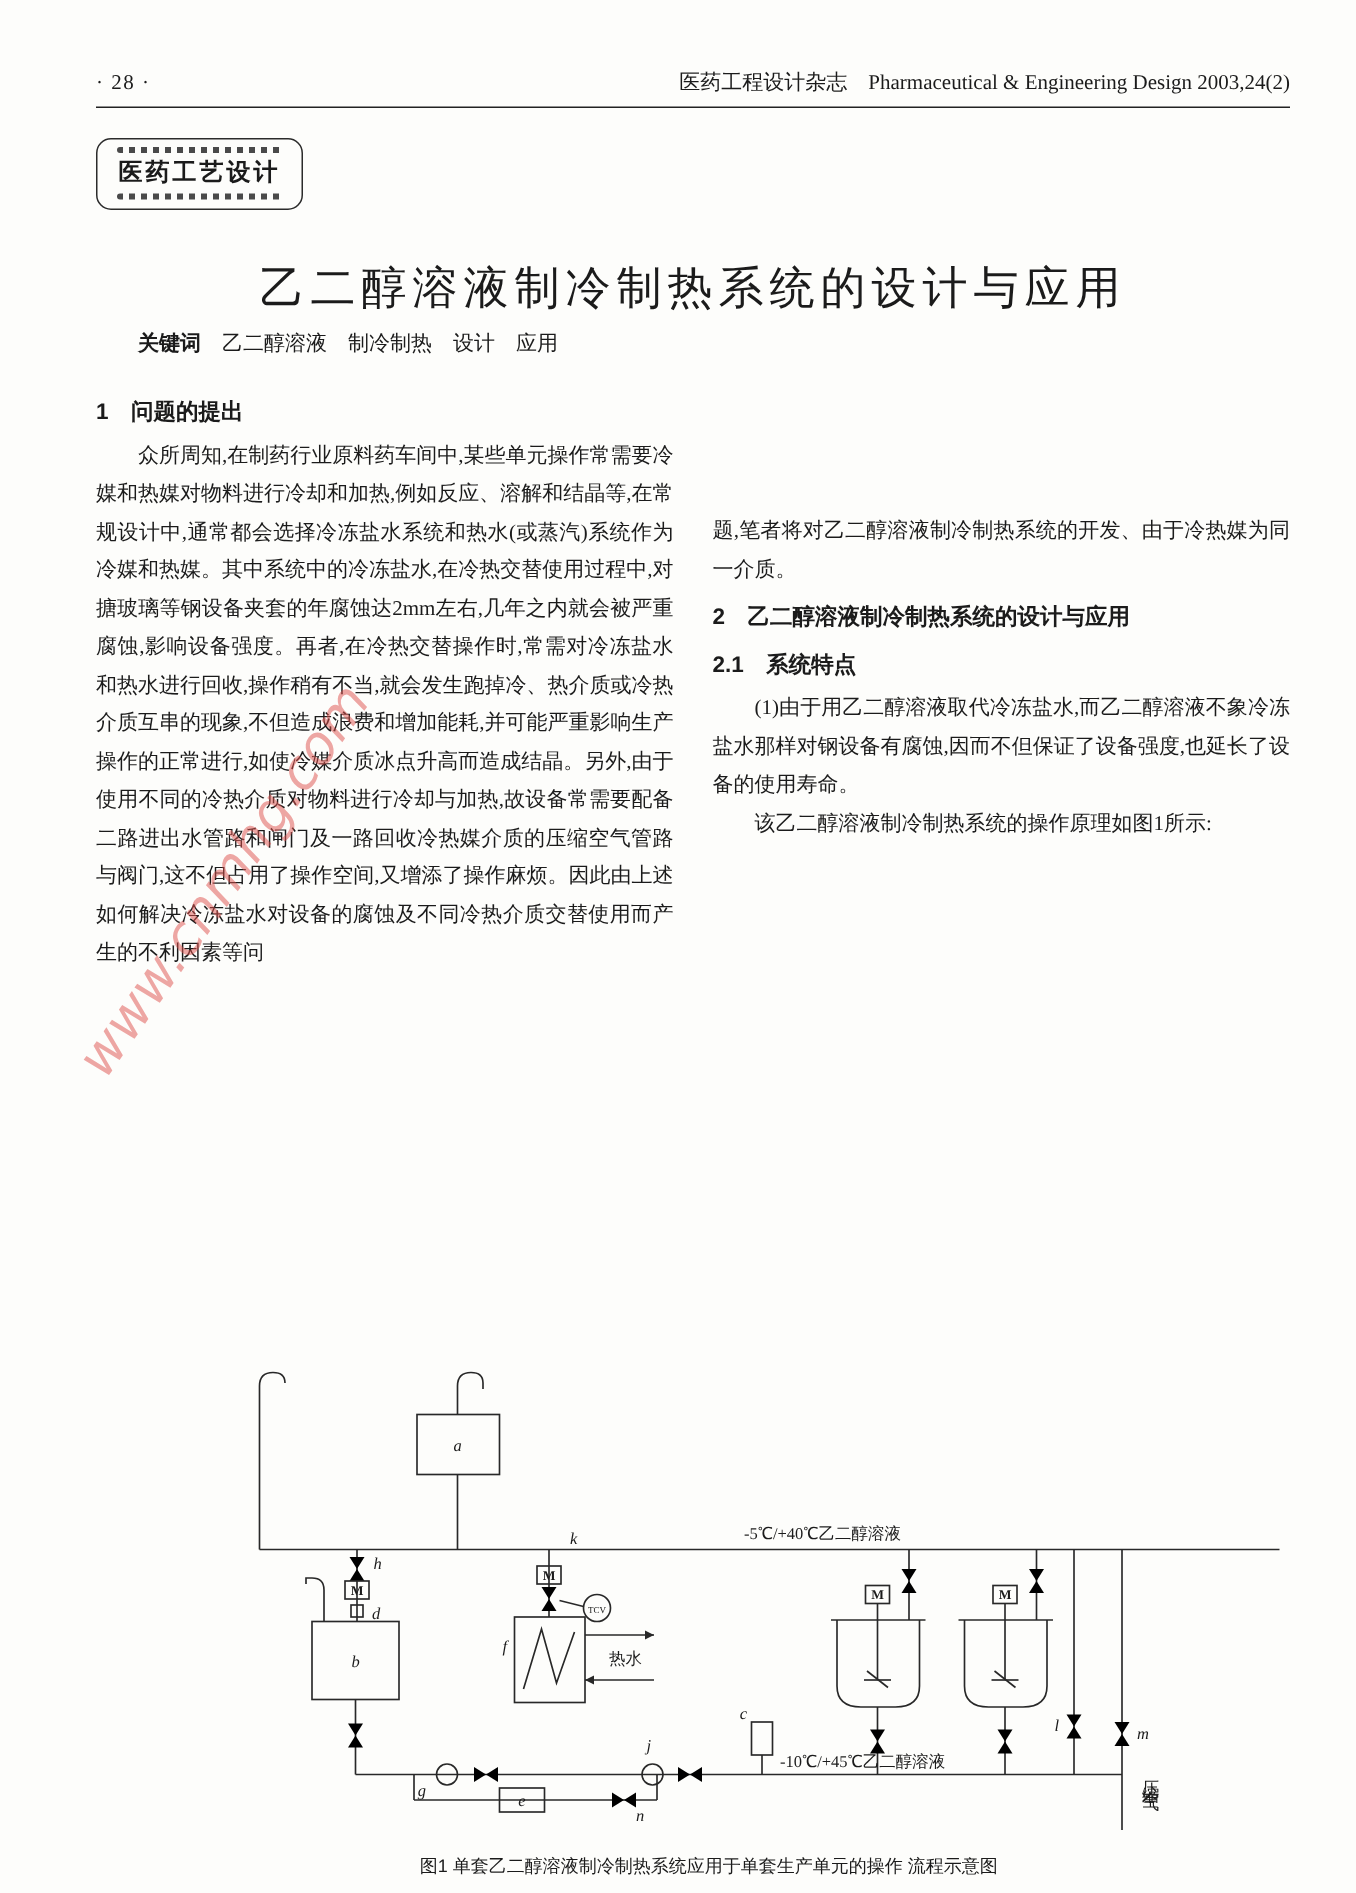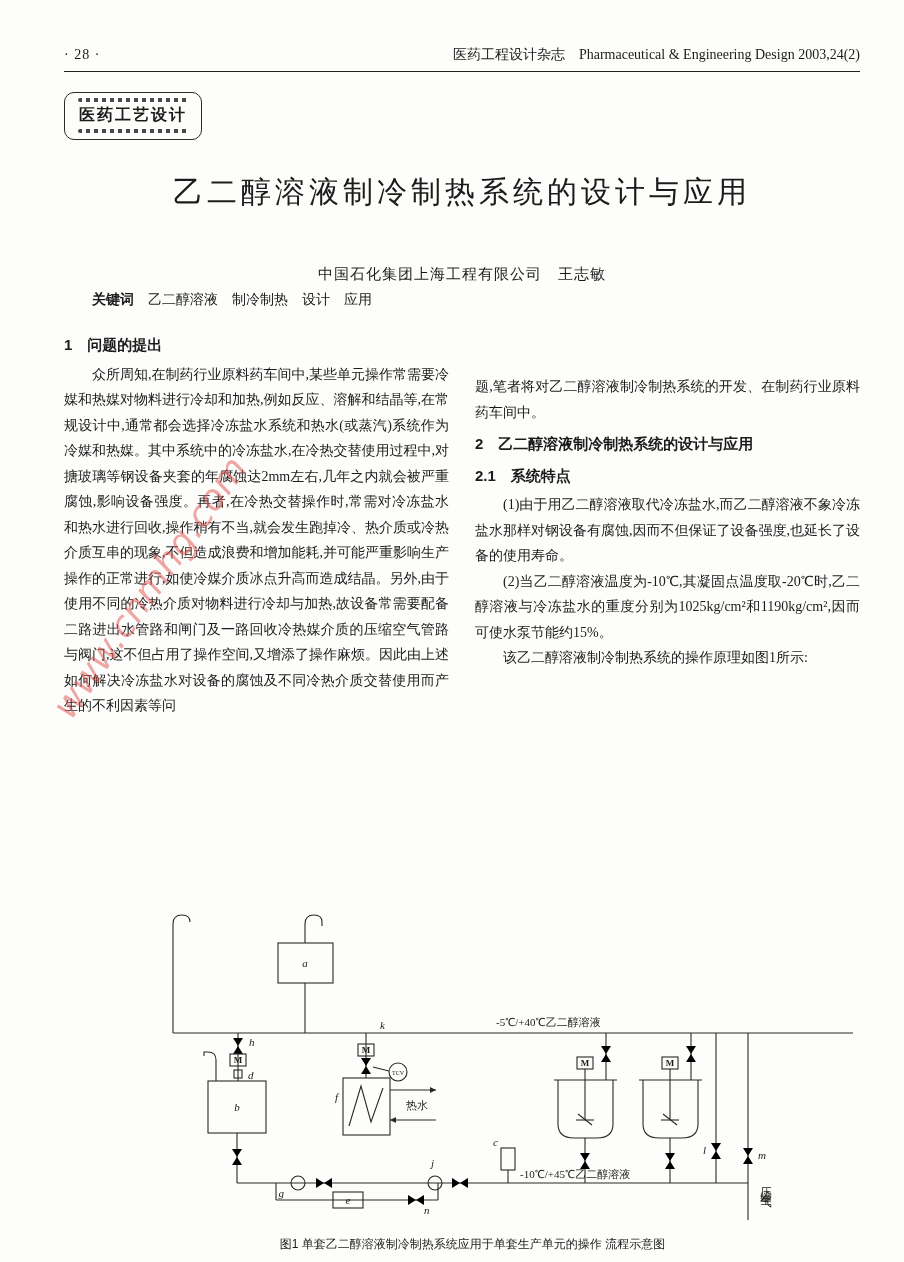--- a/index.html
+++ b/index.html
@@ -59,39 +59,37 @@
 
   
   <div class="badge">
     <div class="squig"></div>
     <span class="txt">医药工艺设计</span>
     <div class="squig"></div>
   </div>
 
   
   <div class="title">乙二醇溶液制冷制热系统的设计与应用</div>
-  <div class="author">中国石化集团上海工程有限公司　王志敏</div>
 
   
 
   
   <p class="kline"><span class="inline-label">关键词</span><span>乙二醇溶液　制冷制热　设计　应用</span></p>
 
   
   <div class="cols">
     <div class="col">
       <h3>1　问题的提出</h3>
       <p>众所周知,在制药行业原料药车间中,某些单元操作常需要冷媒和热媒对物料进行冷却和加热,例如反应、溶解和结晶等,在常规设计中,通常都会选择冷冻盐水系统和热水(或蒸汽)系统作为冷媒和热媒。其中系统中的冷冻盐水,在冷热交替使用过程中,对搪玻璃等钢设备夹套的年腐蚀达2mm左右,几年之内就会被严重腐蚀,影响设备强度。再者,在冷热交替操作时,常需对冷冻盐水和热水进行回收,操作稍有不当,就会发生跑掉冷、热介质或冷热介质互串的现象,不但造成浪费和增加能耗,并可能严重影响生产操作的正常进行,如使冷媒介质冰点升高而造成结晶。另外,由于使用不同的冷热介质对物料进行冷却与加热,故设备常需要配备二路进出水管路和闸门及一路回收冷热媒介质的压缩空气管路与阀门,这不但占用了操作空间,又增添了操作麻烦。因此由上述如何解决冷冻盐水对设备的腐蚀及不同冷热介质交替使用而产生的不利因素等问</p>
     </div>
     <div class="col">
-      <p class="noindent">题,笔者将对乙二醇溶液制冷制热系统的开发、在制药行业原料药车间中。</p>
+      <p class="noindent">题,笔者将对乙二醇溶液制冷制热系统的开发、由于冷热媒为同一介质。</p>
       <h3>2　乙二醇溶液制冷制热系统的设计与应用</h3>
       <h3>2.1　系统特点</h3>
       <p>(1)由于用乙二醇溶液取代冷冻盐水,而乙二醇溶液不象冷冻盐水那样对钢设备有腐蚀,因而不但保证了设备强度,也延长了设备的使用寿命。</p>
-      <p>(2)当乙二醇溶液温度为-10℃,其凝固点温度取-20℃时,乙二醇溶液与冷冻盐水的重度分别为1025kg/cm²和1190kg/cm²,因而可使水泵节能约15%。</p>
       <p>该乙二醇溶液制冷制热系统的操作原理如图1所示:</p>
     </div>
   </div>
 
   
   <div class="figwrap">
     <svg class="fig-svg" viewBox="0 0 744 326">
       <defs>
         <g id="valve-h">
           <polygon points="-8,-5 0,0 -8,5"></polygon>

